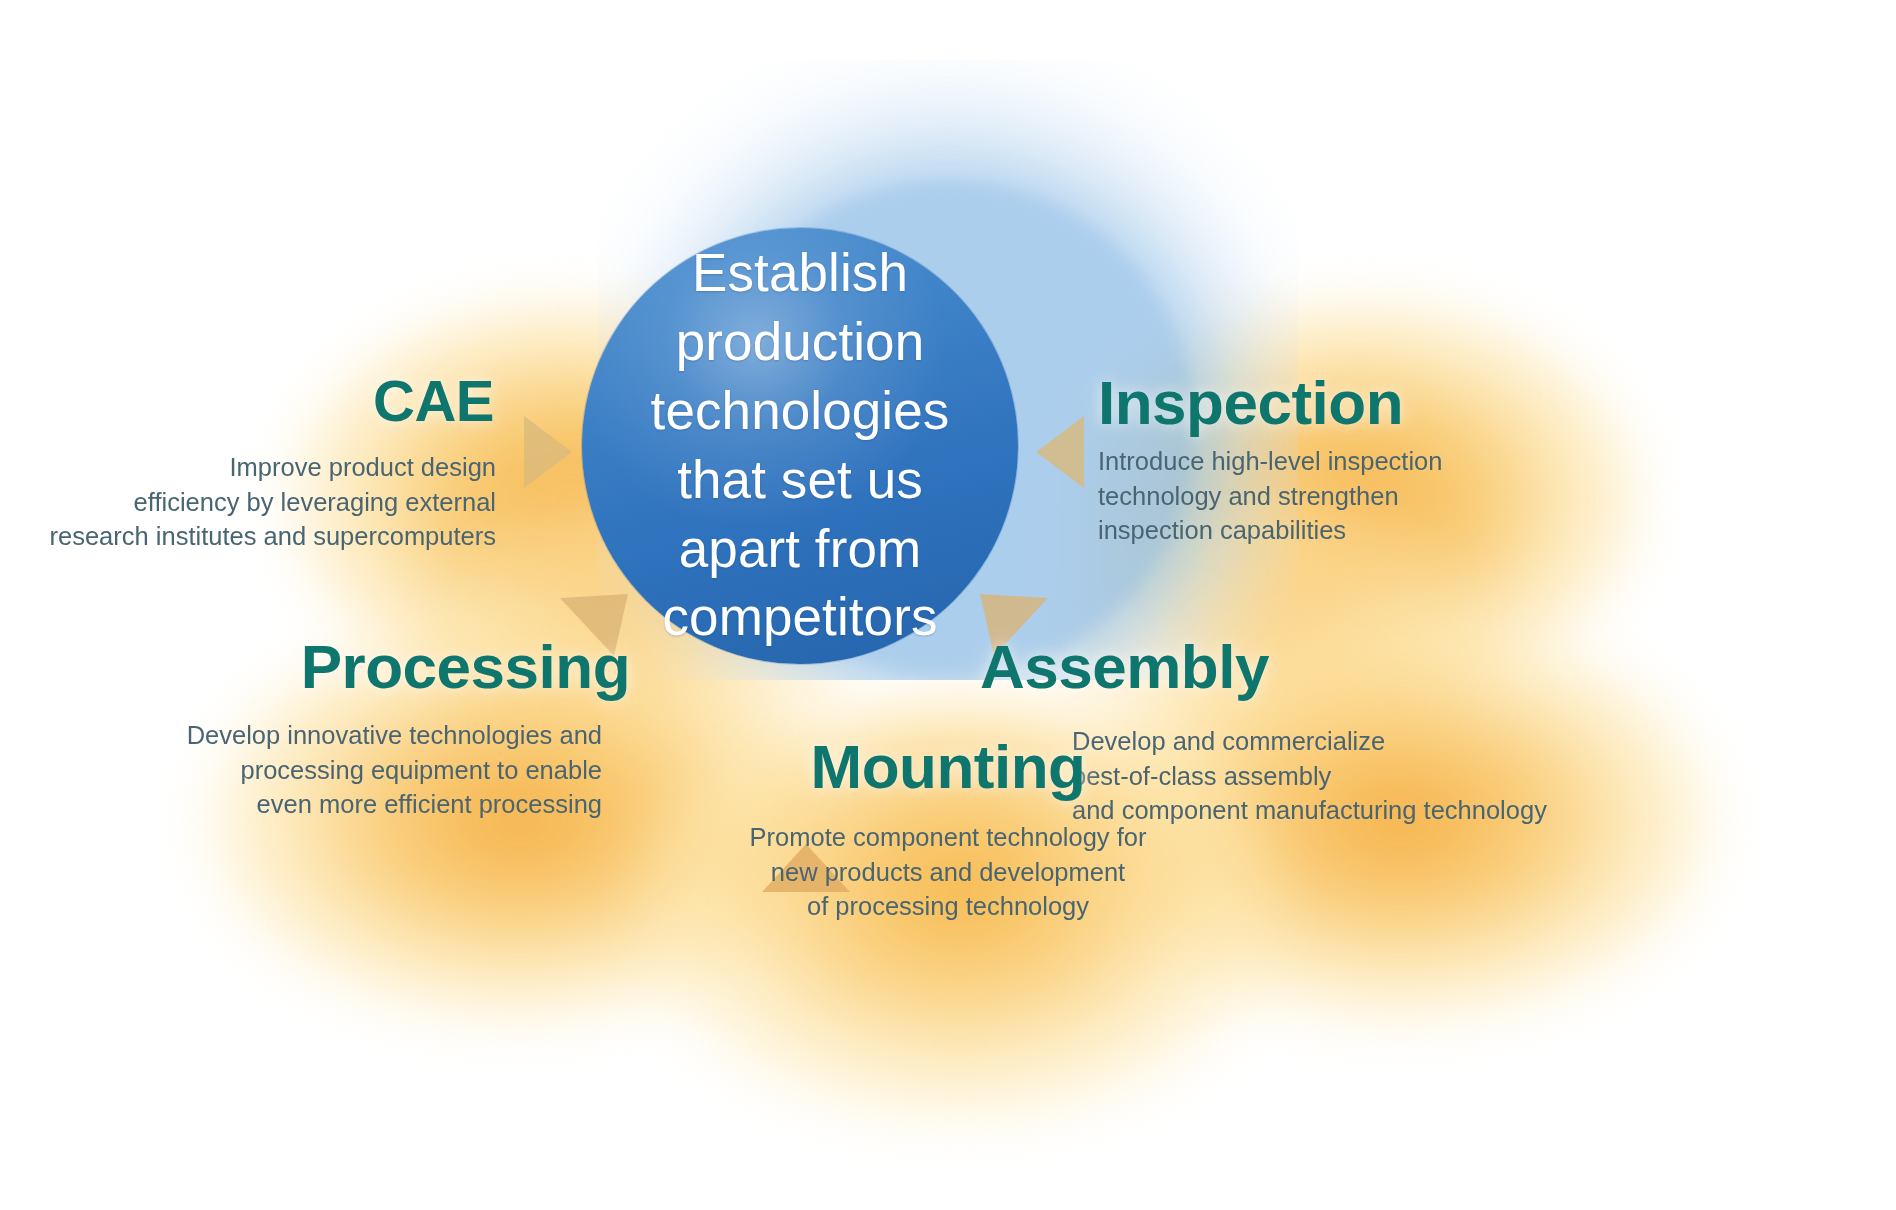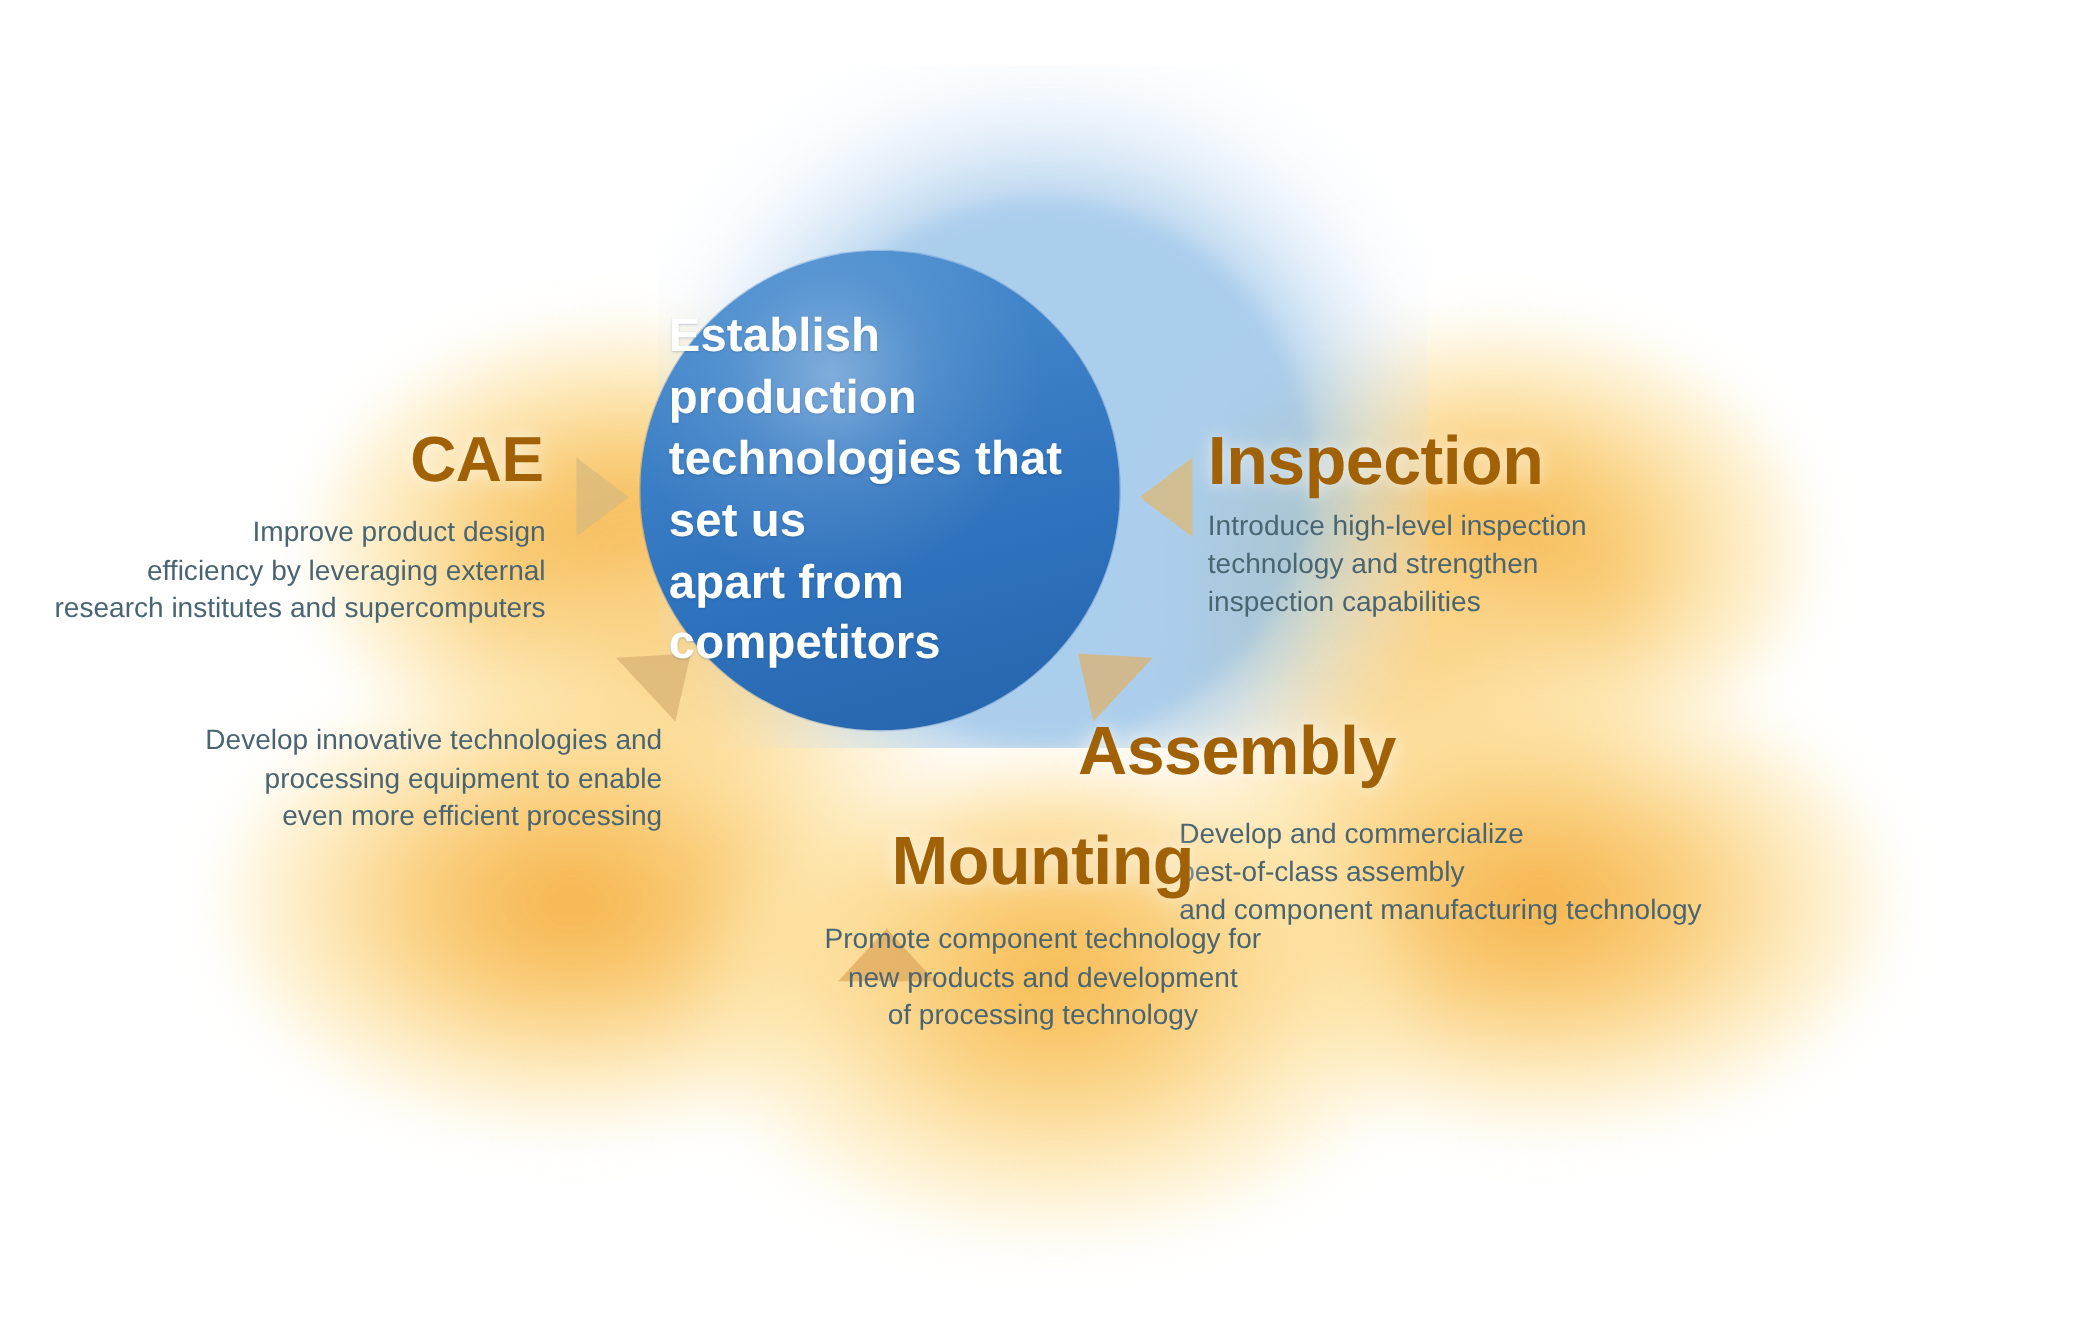--- a/index.html
+++ b/index.html
@@ -142,24 +142,25 @@
         #3f83c8 28%,
         #2f72bd 62%,
         #2464ab 100%);
     box-shadow: 0 0 0 1px rgba(36,100,171,0.25);
   }
   .sphere-text {
     position: absolute;
     left: 0; right: 0;
     top: 50%;
     transform: translateY(-50%);
+    text-align: center;
     color: #ffffff;
-    font-size: 43px;
+    font-size: 53px;
     line-height: 1.30;
-    font-weight: 700;
+    font-weight: 400;
     letter-spacing: 0.1px;
     padding: 0 26px;
     box-sizing: border-box;
     text-shadow: 0 1px 2px rgba(20,60,110,0.25);
   }
 
   
   .arrow { position: absolute; pointer-events: none; }
 
   .arrow-cae {
@@ -188,30 +189,29 @@
     width: 72px; height: 66px;
   }
   .arrow-assembly {
     left: 978px; top: 592px;
     width: 72px; height: 66px;
   }
 
   
   .block { position: absolute; }
   .head {
-    color: #a16207;
+    color: #0f766e;
     font-size: 58px;
     font-weight: 700;
     line-height: 1.0;
     letter-spacing: -0.5px;
     text-shadow:
       0 0 14px rgba(255,255,255,0.55),
       0 0 28px rgba(255,250,235,0.35);
     white-space: nowrap;
-    margin-top: 17px;
   }
   .head-lg {
     font-size: 62px;
   }
   .desc {
     color: #4a6572;
     font-size: 25.5px;
     line-height: 1.36;
     font-weight: 400;
   }
@@ -289,20 +289,21 @@
   <div class="block b-insp">
     <div class="head head-lg">Inspection</div>
     <div class="desc">
       <div>Introduce high-level inspection</div>
       <div>technology and strengthen</div>
       <div>inspection capabilities</div>
     </div>
   </div>
 
   <div class="block b-proc">
+    <div class="head head-lg">Processing</div>
     <div class="desc">
       <div>Develop innovative technologies and</div>
       <div>processing equipment to enable</div>
       <div>even more efficient processing</div>
     </div>
   </div>
 
   <div class="block b-asm">
     <div class="head head-lg">Assembly</div>
     <div class="desc">

